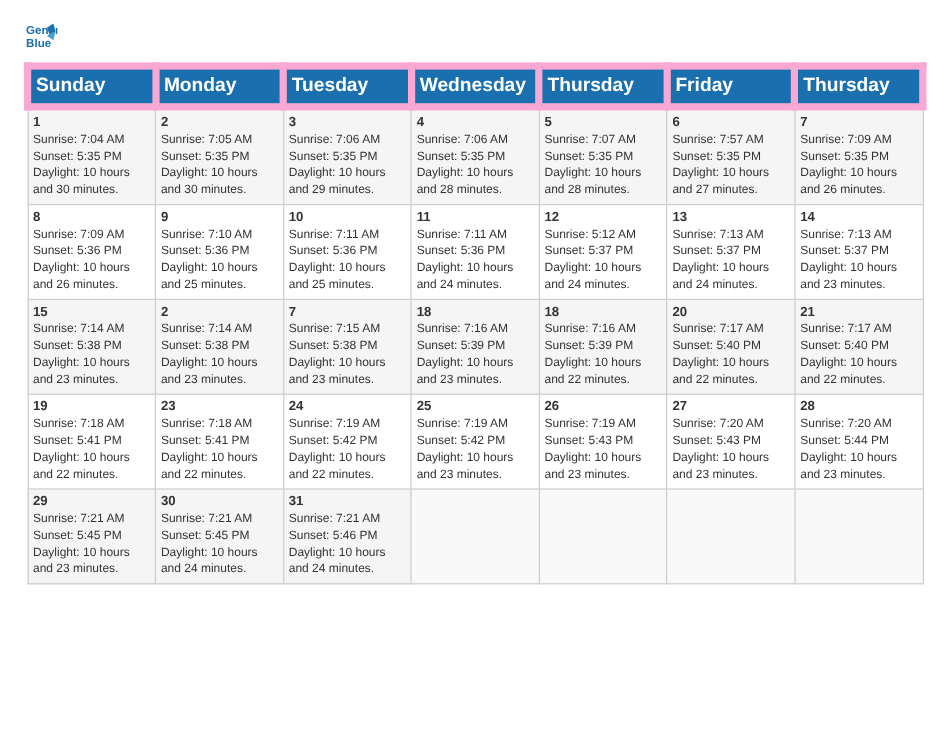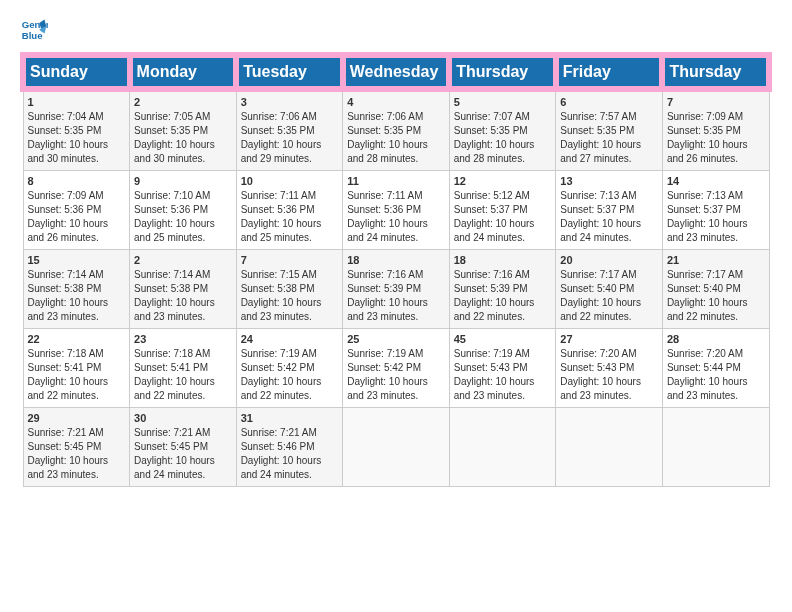--- a/index.html
+++ b/index.html
@@ -301,21 +301,21 @@
         <span class="day-num">21</span>
         <div class="cell-text">
           <span>Sunrise: 7:17 AM</span><br>
           <span>Sunset: 5:40 PM</span><br>
           <span>Daylight: 10 hours<br>and 22 minutes.</span>
         </div>
       </td>
         </tr>
         <tr>
           <td>
-        <span class="day-num">22</span>
+        <span class="day-num">19</span>
         <div class="cell-text">
           <span>Sunrise: 7:18 AM</span><br>
           <span>Sunset: 5:41 PM</span><br>
           <span>Daylight: 10 hours<br>and 22 minutes.</span>
         </div>
       </td>
           <td>
         <span class="day-num">23</span>
         <div class="cell-text">
           <span>Sunrise: 7:18 AM</span><br>
@@ -333,21 +333,21 @@
       </td>
           <td>
         <span class="day-num">25</span>
         <div class="cell-text">
           <span>Sunrise: 7:19 AM</span><br>
           <span>Sunset: 5:42 PM</span><br>
           <span>Daylight: 10 hours<br>and 23 minutes.</span>
         </div>
       </td>
           <td>
-        <span class="day-num">45</span>
+        <span class="day-num">26</span>
         <div class="cell-text">
           <span>Sunrise: 7:19 AM</span><br>
           <span>Sunset: 5:43 PM</span><br>
           <span>Daylight: 10 hours<br>and 23 minutes.</span>
         </div>
       </td>
           <td>
         <span class="day-num">27</span>
         <div class="cell-text">
           <span>Sunrise: 7:20 AM</span><br>

